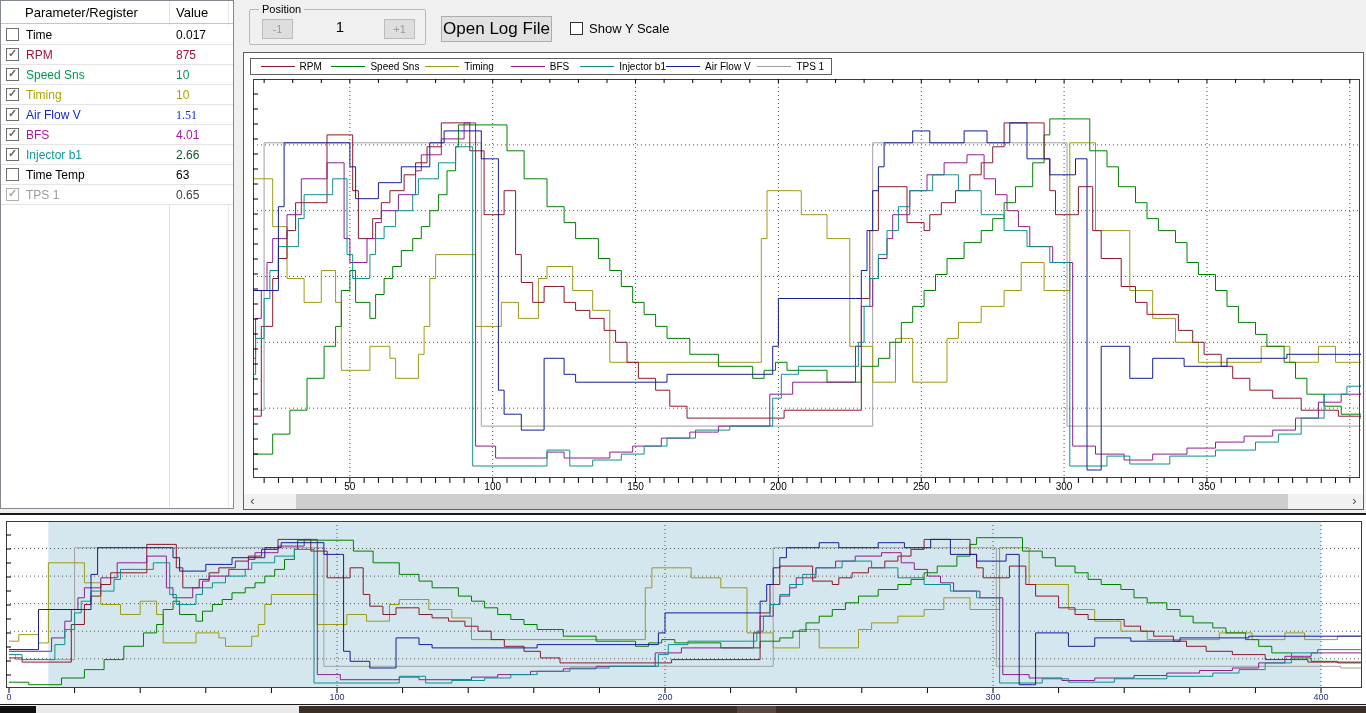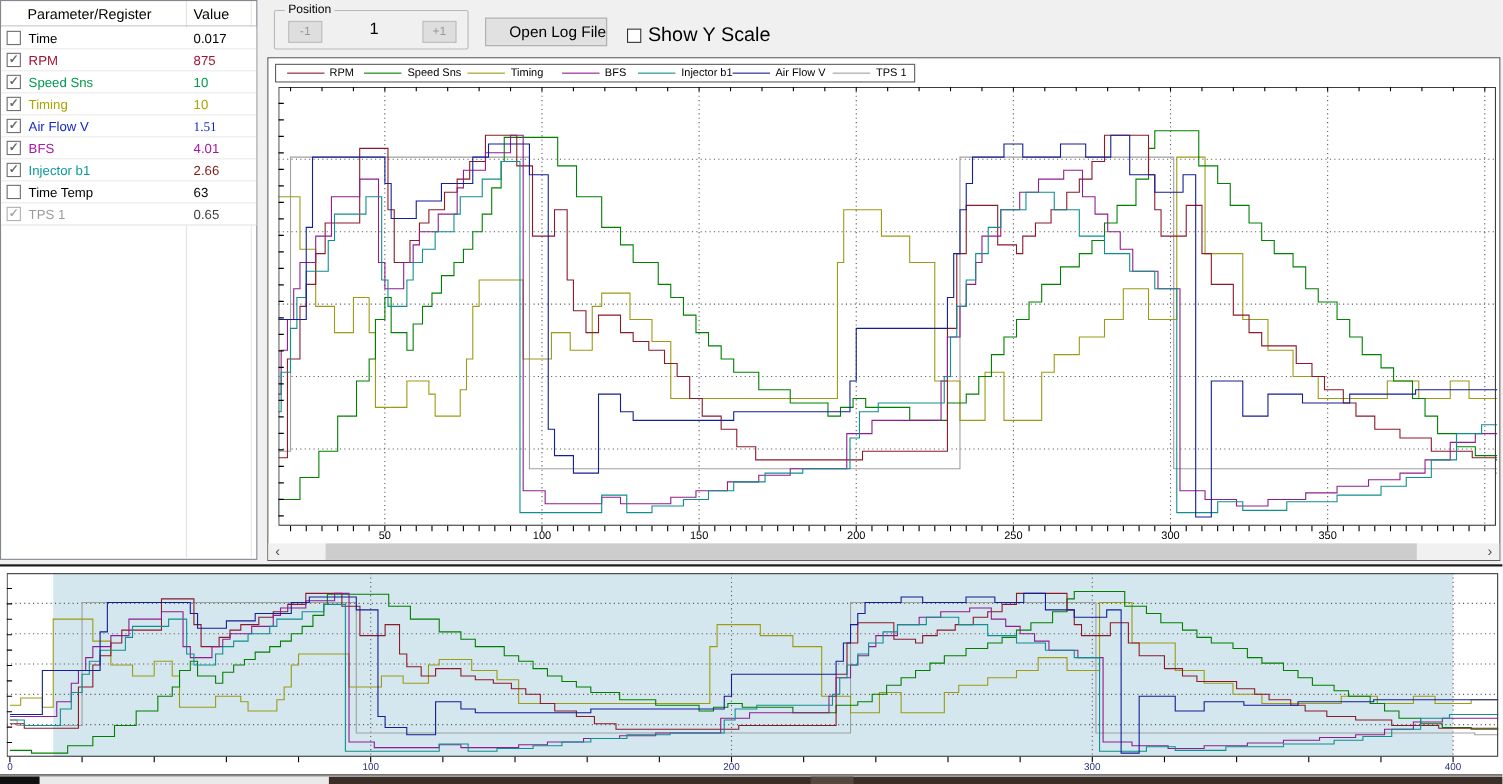--- a/index.html
+++ b/index.html
@@ -20,22 +20,22 @@
   .prow .lbl { position:absolute; left:25px; top:3px; }
   .prow .val { position:absolute; left:175px; top:3px; }
 
   
   .groupbox { position:absolute; left:249px; top:9px; width:177px; height:36px; border:1px solid #b9b9b9; border-radius:2px; }
   .gb-label { position:absolute; left:259px; top:3px; font-size:11px; color:#000; background:#f0f0f0; padding:0 3px; }
   .btn { font-family:"Liberation Sans",sans-serif; border:1px solid #adadad; background:#e1e1e1; color:#000; text-align:center; }
   .btn.mini { position:absolute; width:31px; height:20px; font-size:11px; }
   .btn.disabled { background:#dedede; border-color:#bcbcbc; color:#9a9a9a; }
   .pos-val { position:absolute; left:320px; top:18px; width:40px; text-align:center; font-size:15px; color:#000; }
-  .btn.open { position:absolute; left:441px; top:16px; width:111px; height:26px; font-size:14px;text-align:right; }
-  .cbw { position:absolute; left:570px; top:21px; height:15px; font-size:18px; color:#000; }
+  .btn.open { position:absolute; left:441px; top:16px; width:111px; height:26px; font-size:17px; }
+  .cbw { position:absolute; left:570px; top:21px; height:15px; font-size:13px; color:#000; }
   .cbw .box { display:inline-block; width:13px; height:13px; border:1px solid #333; background:#fff; vertical-align:-2px; margin-right:6px; }
 
   
   .chart-panel { position:absolute; left:243px; top:52px; width:1121px; height:458px; background:#fff; border:1px solid #5f5f5f; }
   .legend { position:absolute; left:250px; top:58px; width:582px; height:17px; border:1px solid #5f5f5f; background:#fff; display:flex; align-items:center; }
   .leg-item { flex:1; display:flex; align-items:center; justify-content:center; font-size:10px; color:#000; white-space:nowrap; }
   .leg-line { display:inline-block; width:34px; height:0; border-top:1px solid #000; margin-right:5px; }
   svg { position:absolute; overflow:hidden; }
   #mainplot { left:253px; top:79px; }
   #ovplot { left:6px; top:515px; }
@@ -104,21 +104,21 @@
             <span class="chk">✓</span>
           </span>
           <span class="lbl" style="color: rgb(168, 22, 168);">BFS</span>
           <span class="val" style="color: rgb(168, 22, 168);">4.01</span>
         </div>
         <div class="prow" style="top: 144px;">
           <span class="cb">
             <span class="chk">✓</span>
           </span>
           <span class="lbl" style="color: rgb(10, 154, 154);">Injector b1</span>
-          <span class="val" style="color: #7f1d1d;">2.66</span>
+          <span class="val" style="color: #14532d;">2.66</span>
         </div>
         <div class="prow" style="top: 164px;">
           <span class="cb"></span>
           <span class="lbl" style="color: rgb(0, 0, 0);">Time Temp</span>
           <span class="val" style="color: rgb(0, 0, 0);">63</span>
         </div>
         <div class="prow" style="top: 184px;">
           <span class="cb" style="border-color: rgb(176, 176, 176);">
             <span class="chk" style="color: rgb(168, 168, 168);">✓</span>
           </span>

